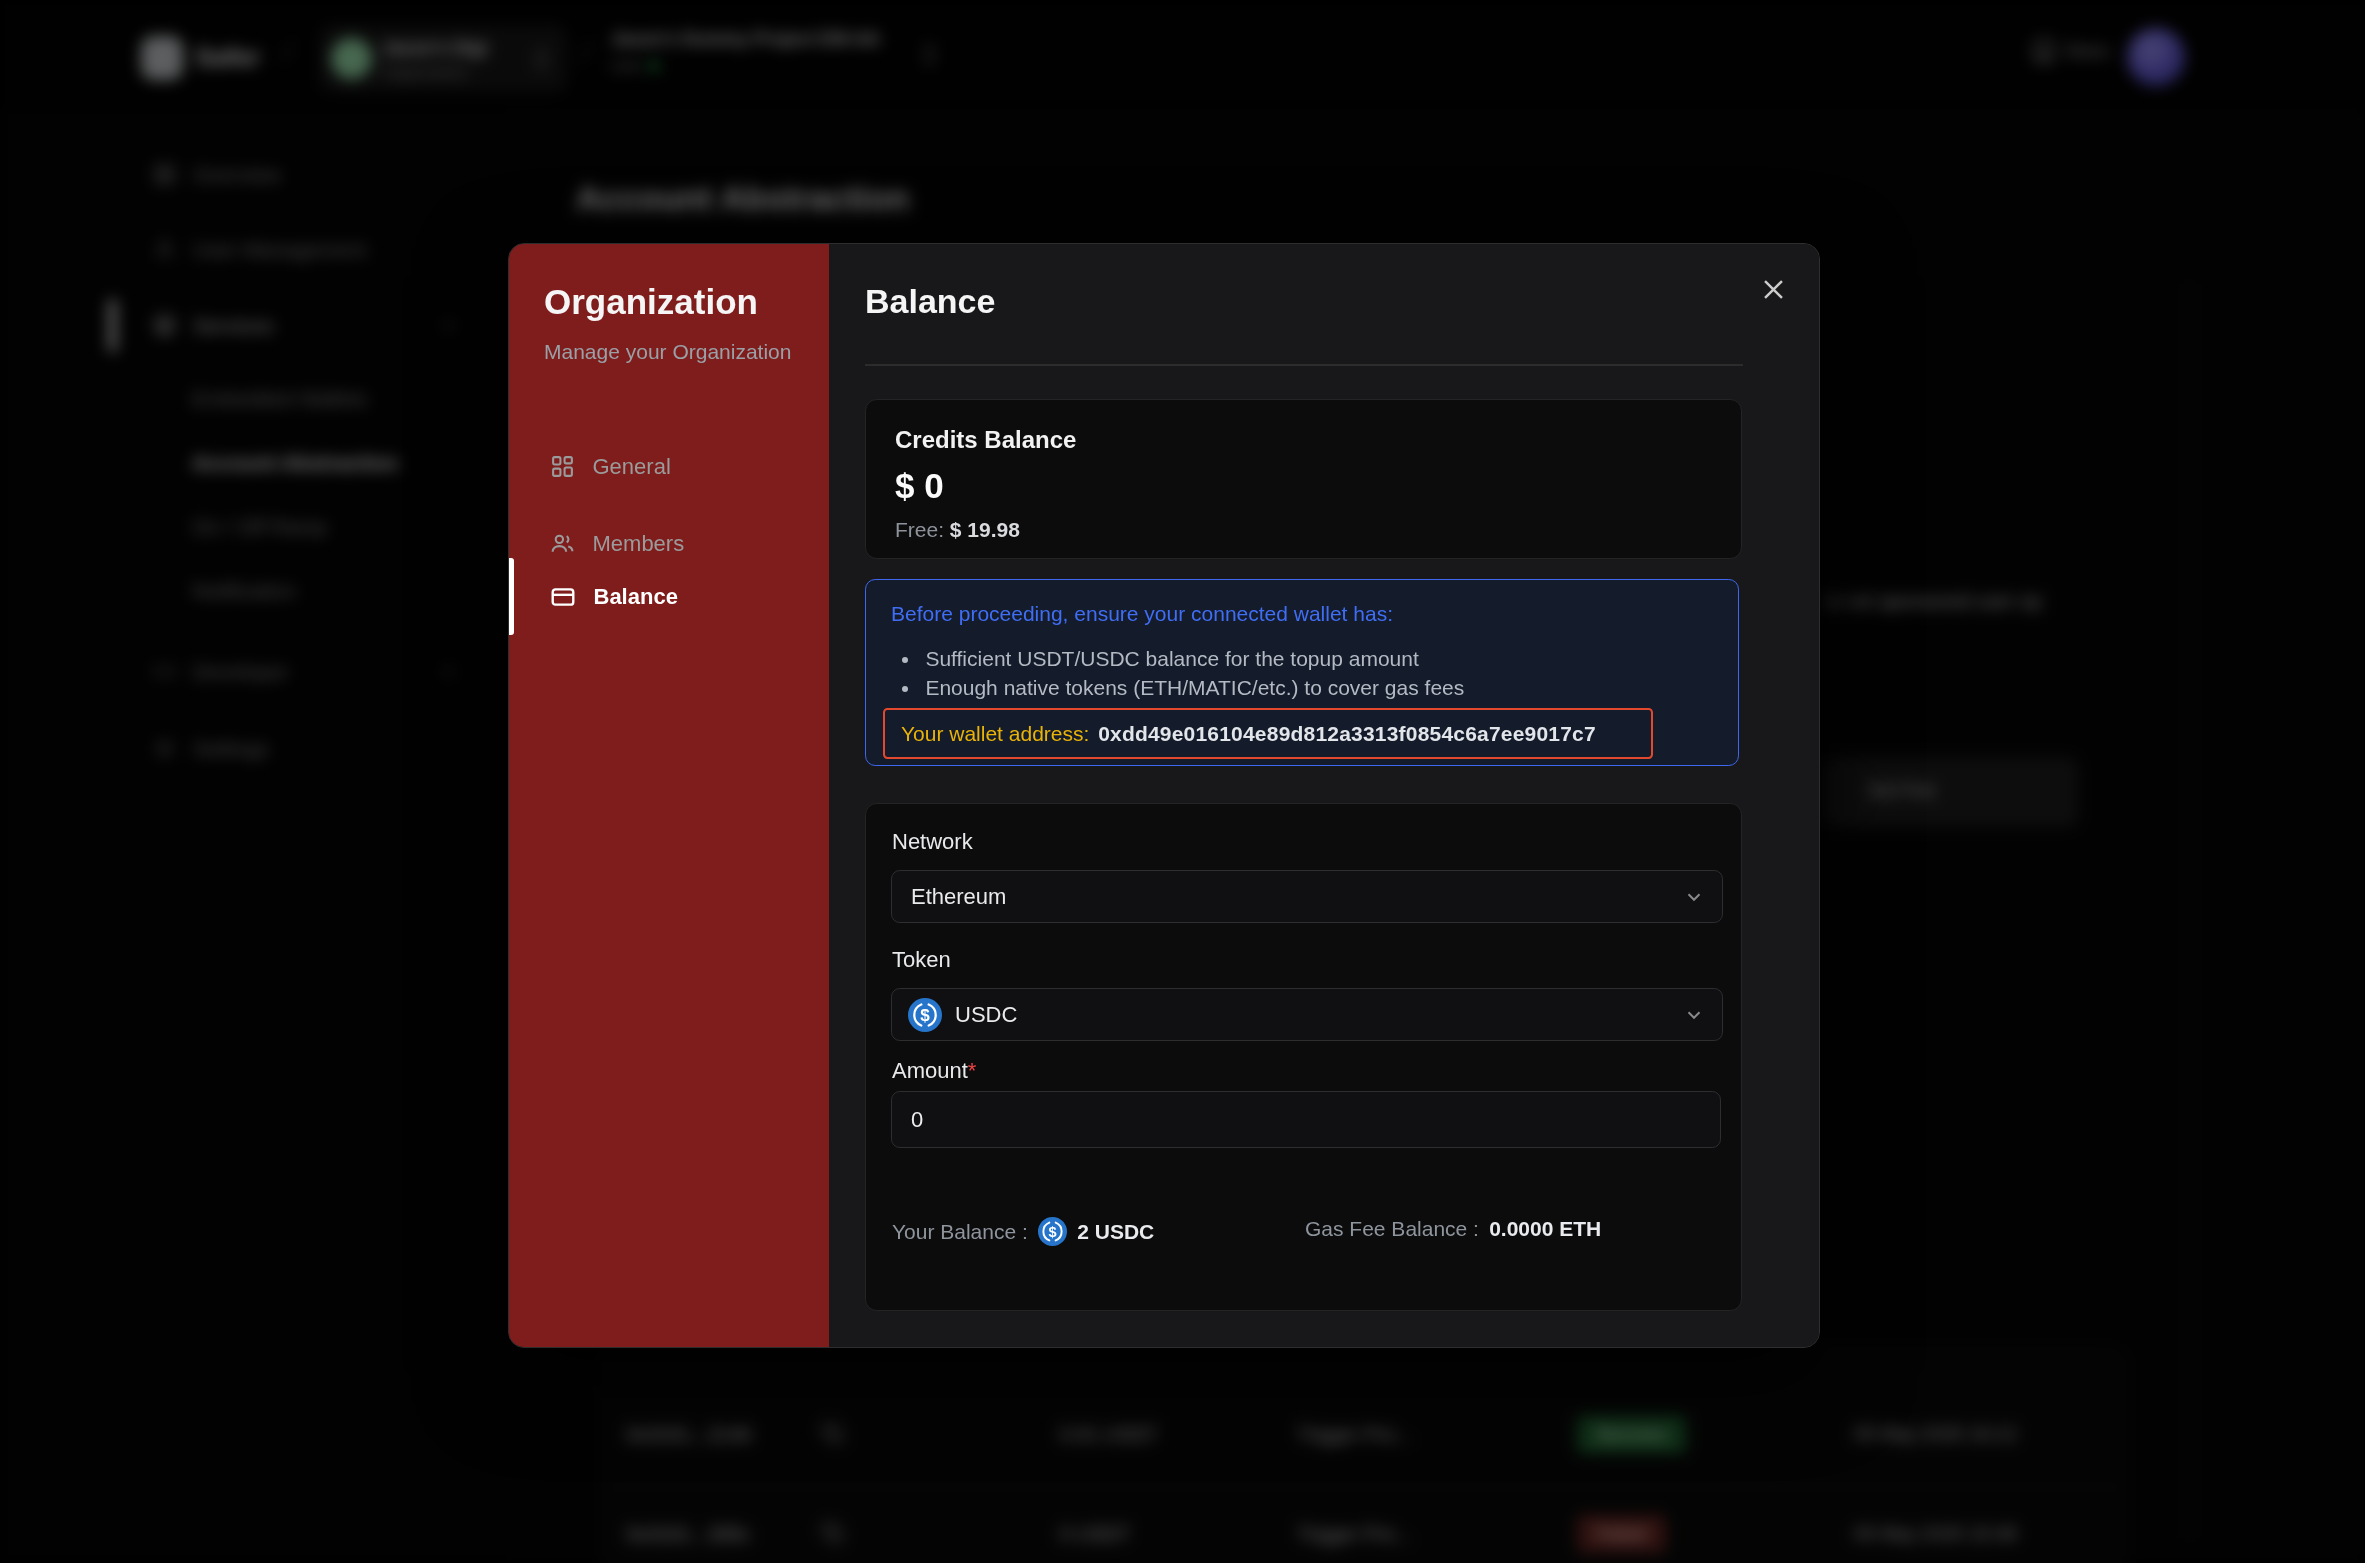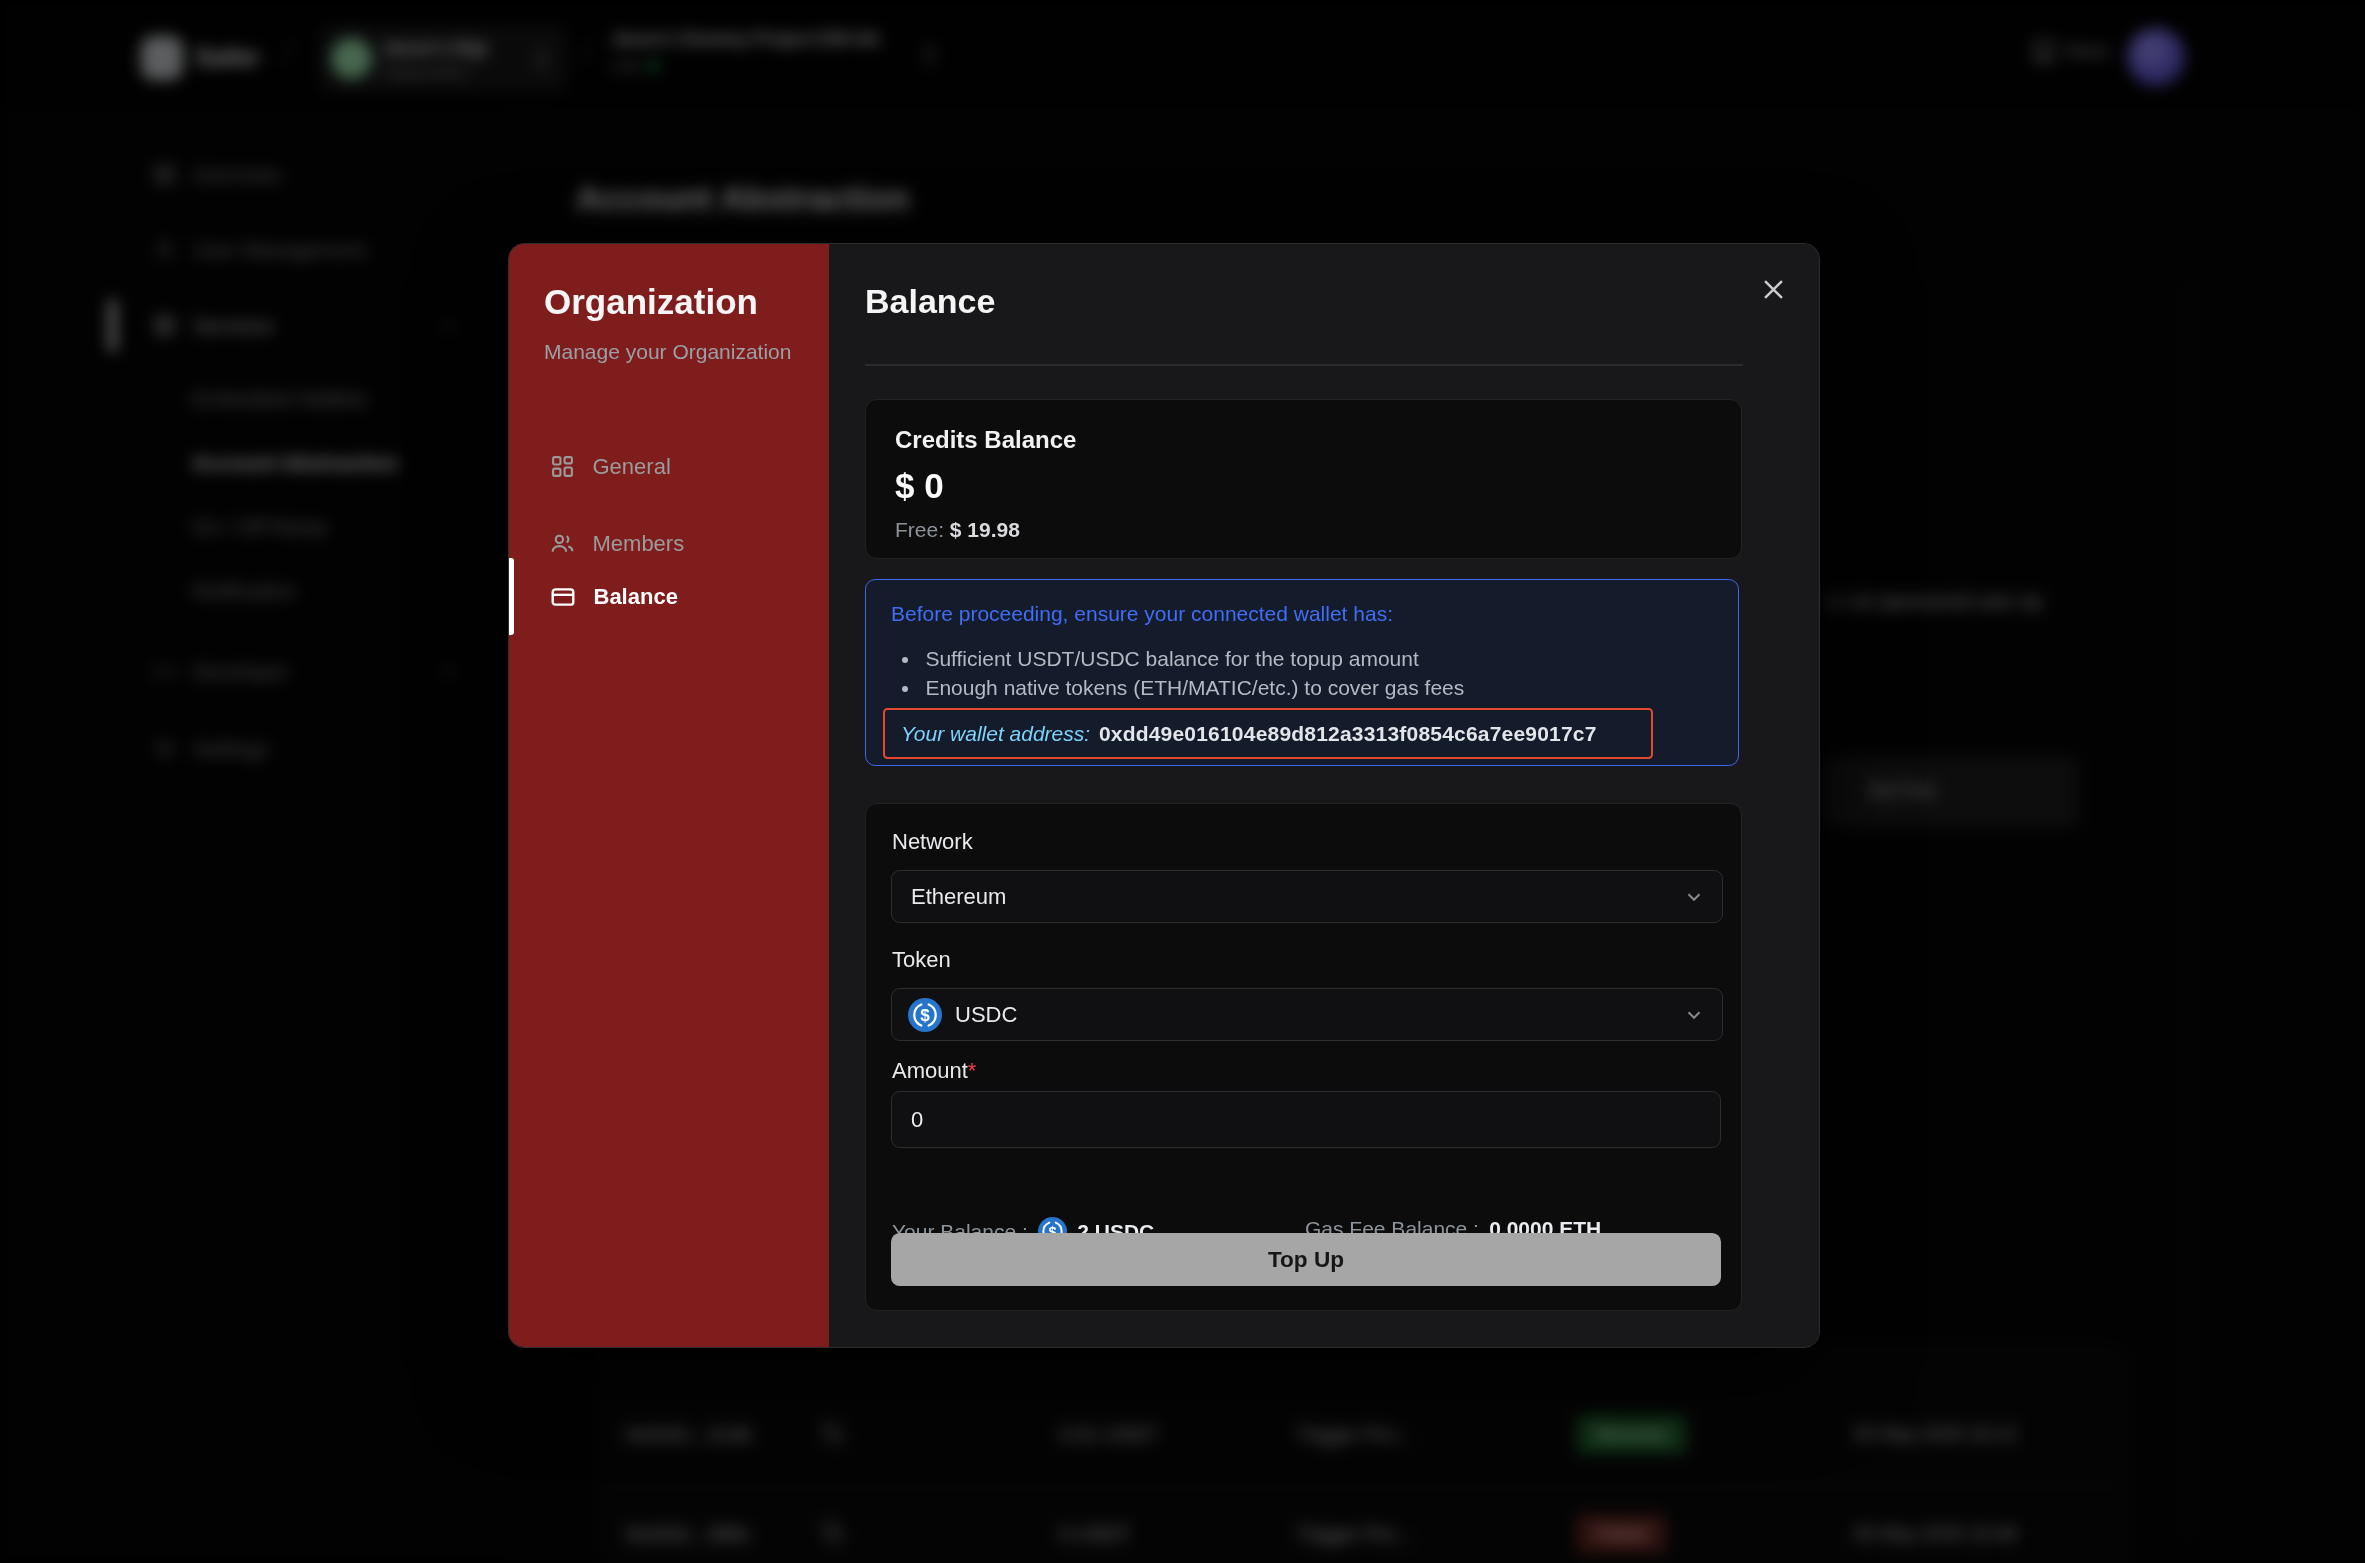--- a/index.html
+++ b/index.html
@@ -79,21 +79,21 @@
   .c-free{position:absolute;left:29px;top:118px;font-size:21px;color:#8e939b;}
   .c-free b{color:#d9dbde;font-weight:700;}
 
   .notice{position:absolute;left:36px;top:335px;width:874px;height:187px;background:#141b2a;
     border:1.5px solid #3e68f0;border-radius:10.2px;box-sizing:border-box;}
   .n-title{position:absolute;left:25px;top:22px;font-size:21px;color:#3f6ef5;}
   .n-bullets{position:absolute;left:28px;top:64px;font-size:21px;color:#b4bac4;line-height:29px;}
   .n-bullets li{margin-left:27px;padding-left:4.4px;}
   .n-wallet{position:absolute;left:17px;top:128px;width:770px;height:51px;border:2.9px solid #e2492f;
     border-radius:4.4px;box-sizing:border-box;display:flex;align-items:center;padding-left:16px;}
-  .n-wlabel{font-size:21px;color:#7dd3fc;font-style:italic;}
+  .n-wlabel{font-size:21px;color:#eab308;}
   .n-waddr{font-size:21px;font-weight:700;color:#e2e5e9;margin-left:8.8px;letter-spacing:0.2px;}
 
   .form{top:559px;height:506px;}
   .f-label{position:absolute;left:26px;font-size:22px;color:#e8e9eb;}
   .req{color:#ef4444;}
   .select{position:absolute;left:25px;width:830px;height:51px;background:#101012;border:0.7px solid #2d2e30;
     border-radius:8.8px;display:flex;align-items:center;cursor:pointer;}
   .select .val{margin-left:19px;font-size:22px;color:#e9eaec;}
   .select .chev{position:absolute;right:17.5px;color:#87898d;}
   .usdc{width:34px;height:34px;margin-left:16px;margin-right:13px;}
@@ -396,21 +396,20 @@
                 </svg>
             </span>
             <b>2 USDC</b>
           </span>
           <span class="grp" style="left:413px;">
             <span>Gas Fee Balance :</span>
             <b>0.0000 ETH</b>
           </span>
         </div>
 
-        <button class="topup">Top Up</button>
       </div>
     </div>
 
     <button class="close">
       <svg width="29" height="29" viewBox="0 0 24 24" fill="none" stroke="currentColor" stroke-width="2">
           <path d="M5 5 L19 19 M19 5 L5 19"></path>
         </svg>
     </button>
   </div>
 </div>

